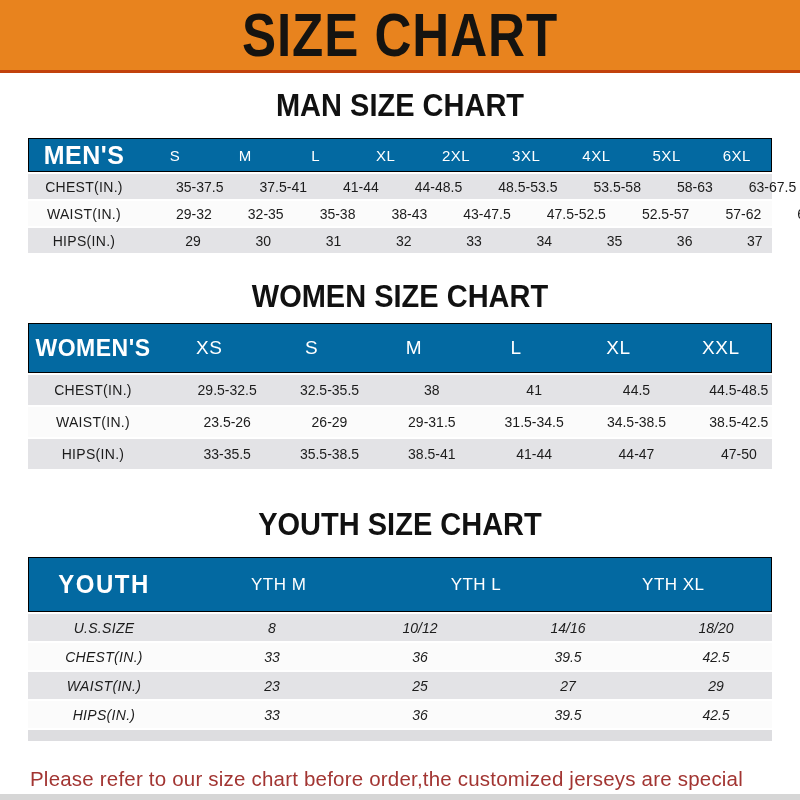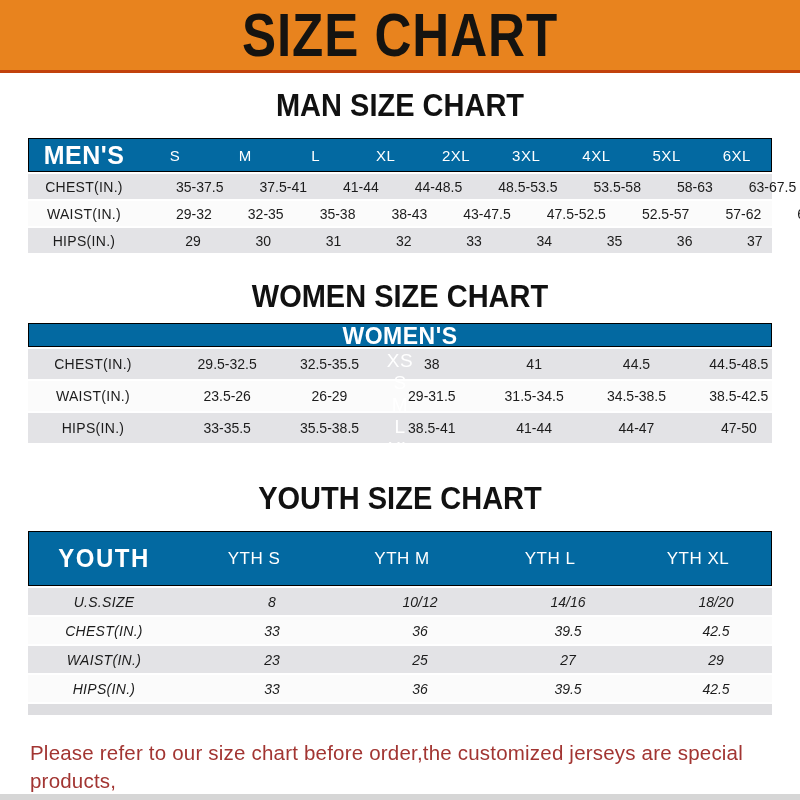--- a/index.html
+++ b/index.html
@@ -28,21 +28,21 @@
   
   .size-table{margin:0 28px;}
   .section-0 .size-table{margin-top:18px;}
   .section-1 .size-table{margin-top:12px;}
   .section-2 .size-table{margin-top:18px;}
   .thead{
     background:#0369a1;color:#fff;display:flex;align-items:center;
     box-shadow:inset 0 0 0 1px #000;
   }
   .section-0 .thead{height:34px;}
-  .section-1 .thead{height:24px;flex-direction:column;}
+  .section-1 .thead{height:50px;}
   .section-2 .thead{height:55px;}
   .cell{white-space:nowrap;}
   .label-cell{flex:0 0 auto;text-align:center;}
   .section-0 .label-cell{width:112px;}
   .section-1 .label-cell{width:130px;}
   .section-2 .label-cell{width:152px;}
   .header-label{font-weight:bold;font-size:25px;letter-spacing:.5px;transform:scaleY(1.05);}
   .section-1 .header-label{font-size:23px;}
   .section-2 .header-label{font-size:24px;letter-spacing:1.5px;}
   .size-cell{flex:1;text-align:center;font-size:15px;letter-spacing:.5px;}
@@ -171,21 +171,20 @@
           <div class="cell row-value">44-47</div>
           <div class="cell row-value">47-50</div>
         </div>
       </div>
     </section>
     <section class="size-section section-2">
       <h2 class="section-title">YOUTH SIZE CHART</h2>
       <div class="size-table">
         <div class="thead">
           <div class="cell label-cell header-label">YOUTH</div>
-          <div class="cell size-cell">YTH S</div>
           <div class="cell size-cell">YTH M</div>
           <div class="cell size-cell">YTH L</div>
           <div class="cell size-cell">YTH XL</div>
         </div>
         <div class="trow gray">
           <div class="cell label-cell row-label">U.S.SIZE</div>
           <div class="cell row-value">8</div>
           <div class="cell row-value">10/12</div>
           <div class="cell row-value">14/16</div>
           <div class="cell row-value">18/20</div>

